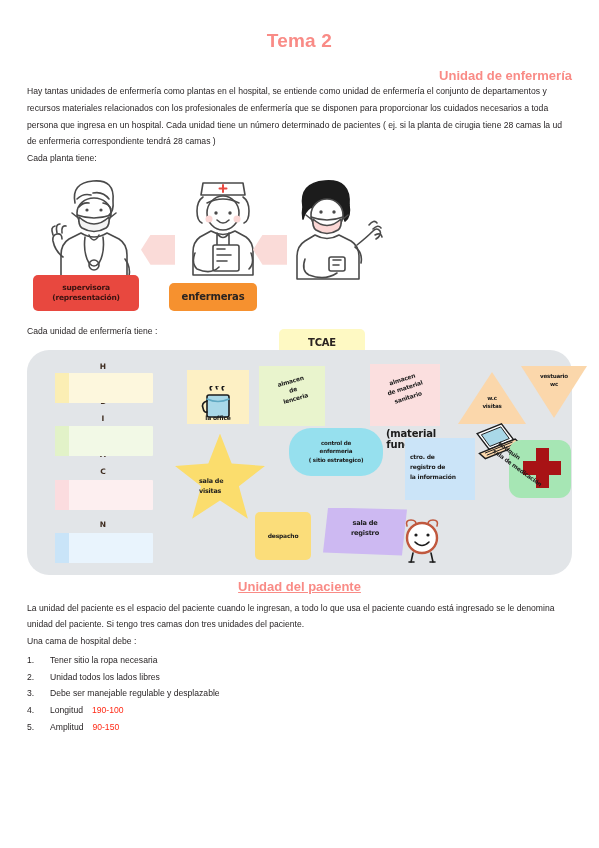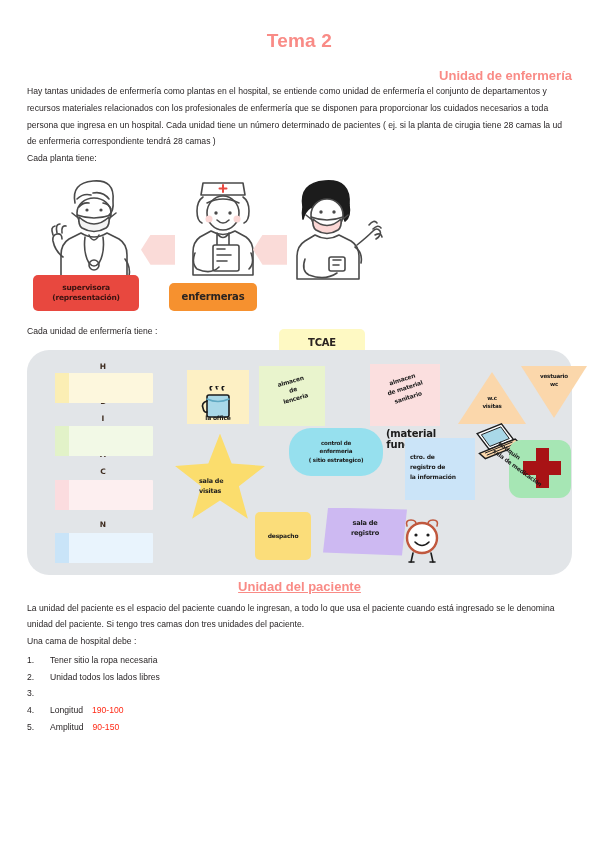--- a/index.html
+++ b/index.html
@@ -459,20 +459,21 @@
       <span>Tener sitio la ropa necesaria</span>
       <span class="red"></span>
     </li>
     <li>
       <span class="num">2.</span>
       <span>Unidad todos los lados libres</span>
       <span class="red"></span>
     </li>
     <li>
       <span class="num">3.</span>
+      <span>Debe ser manejable regulable y desplazable</span>
       <span class="red"></span>
     </li>
     <li>
       <span class="num">4.</span>
       <span>Longitud </span>
       <span class="red">190-100</span>
     </li>
     <li>
       <span class="num">5.</span>
       <span>Amplitud </span>

